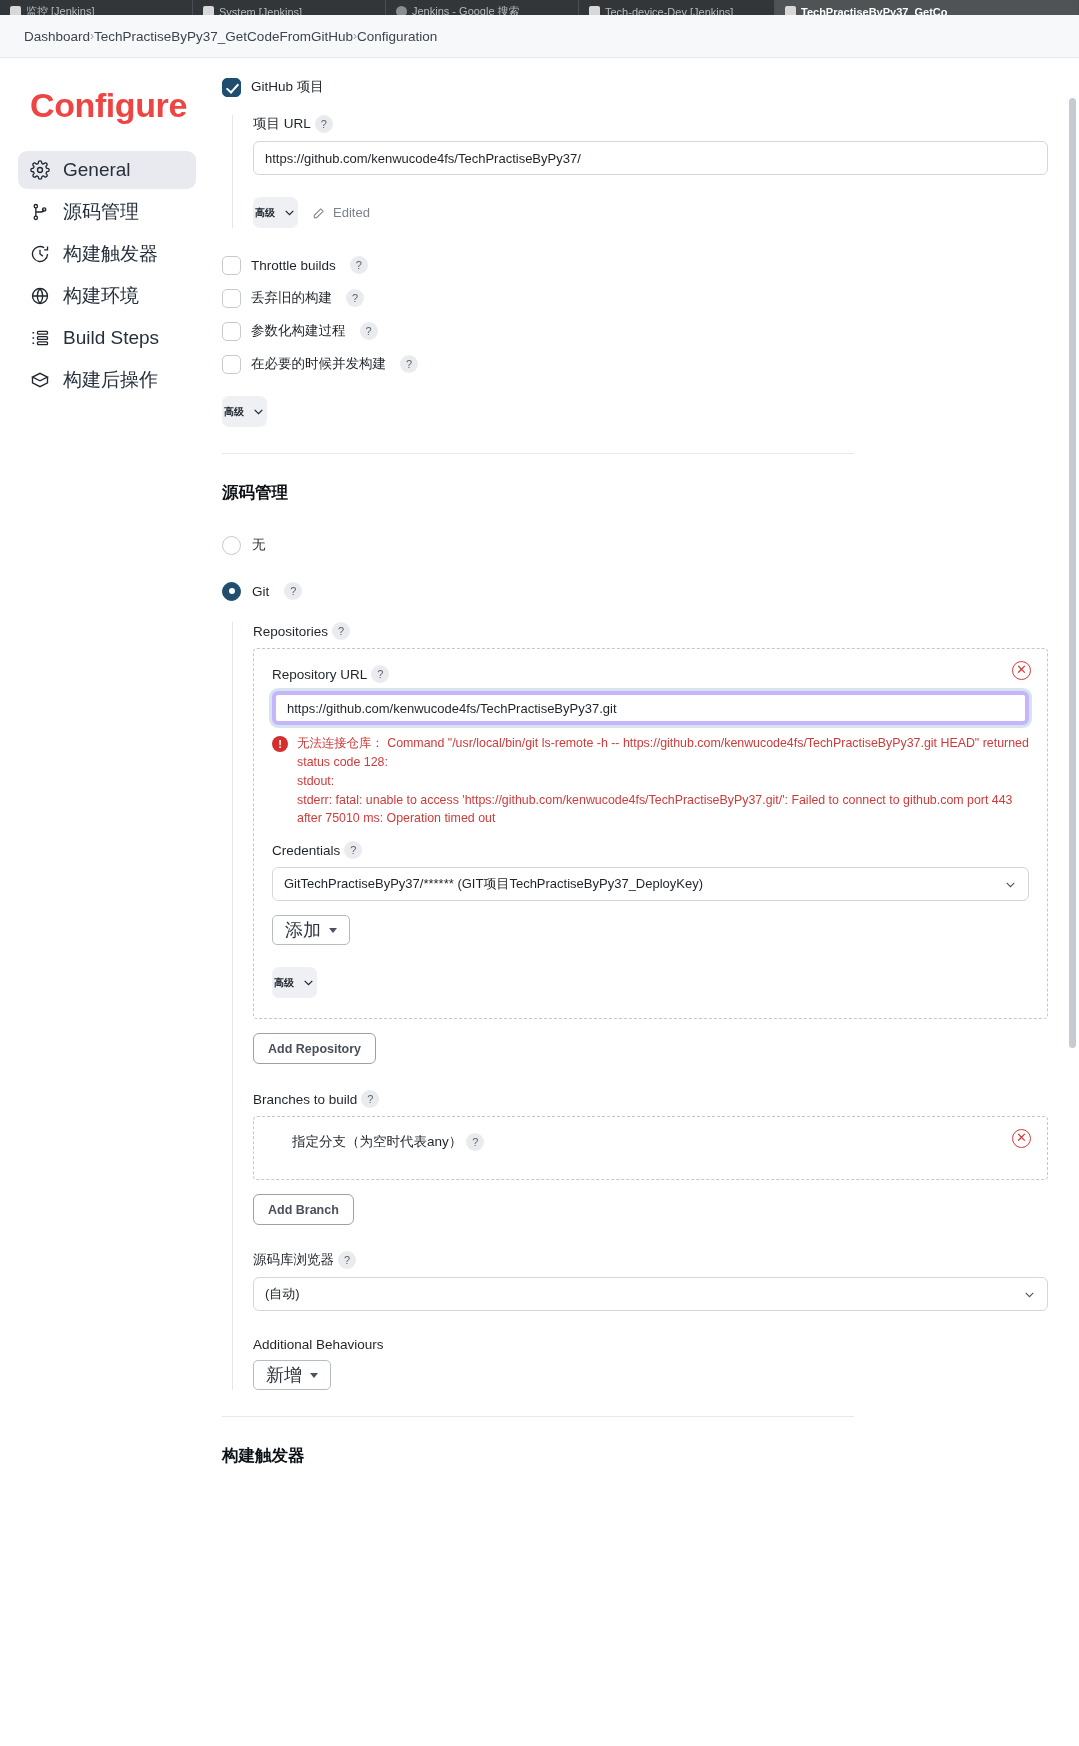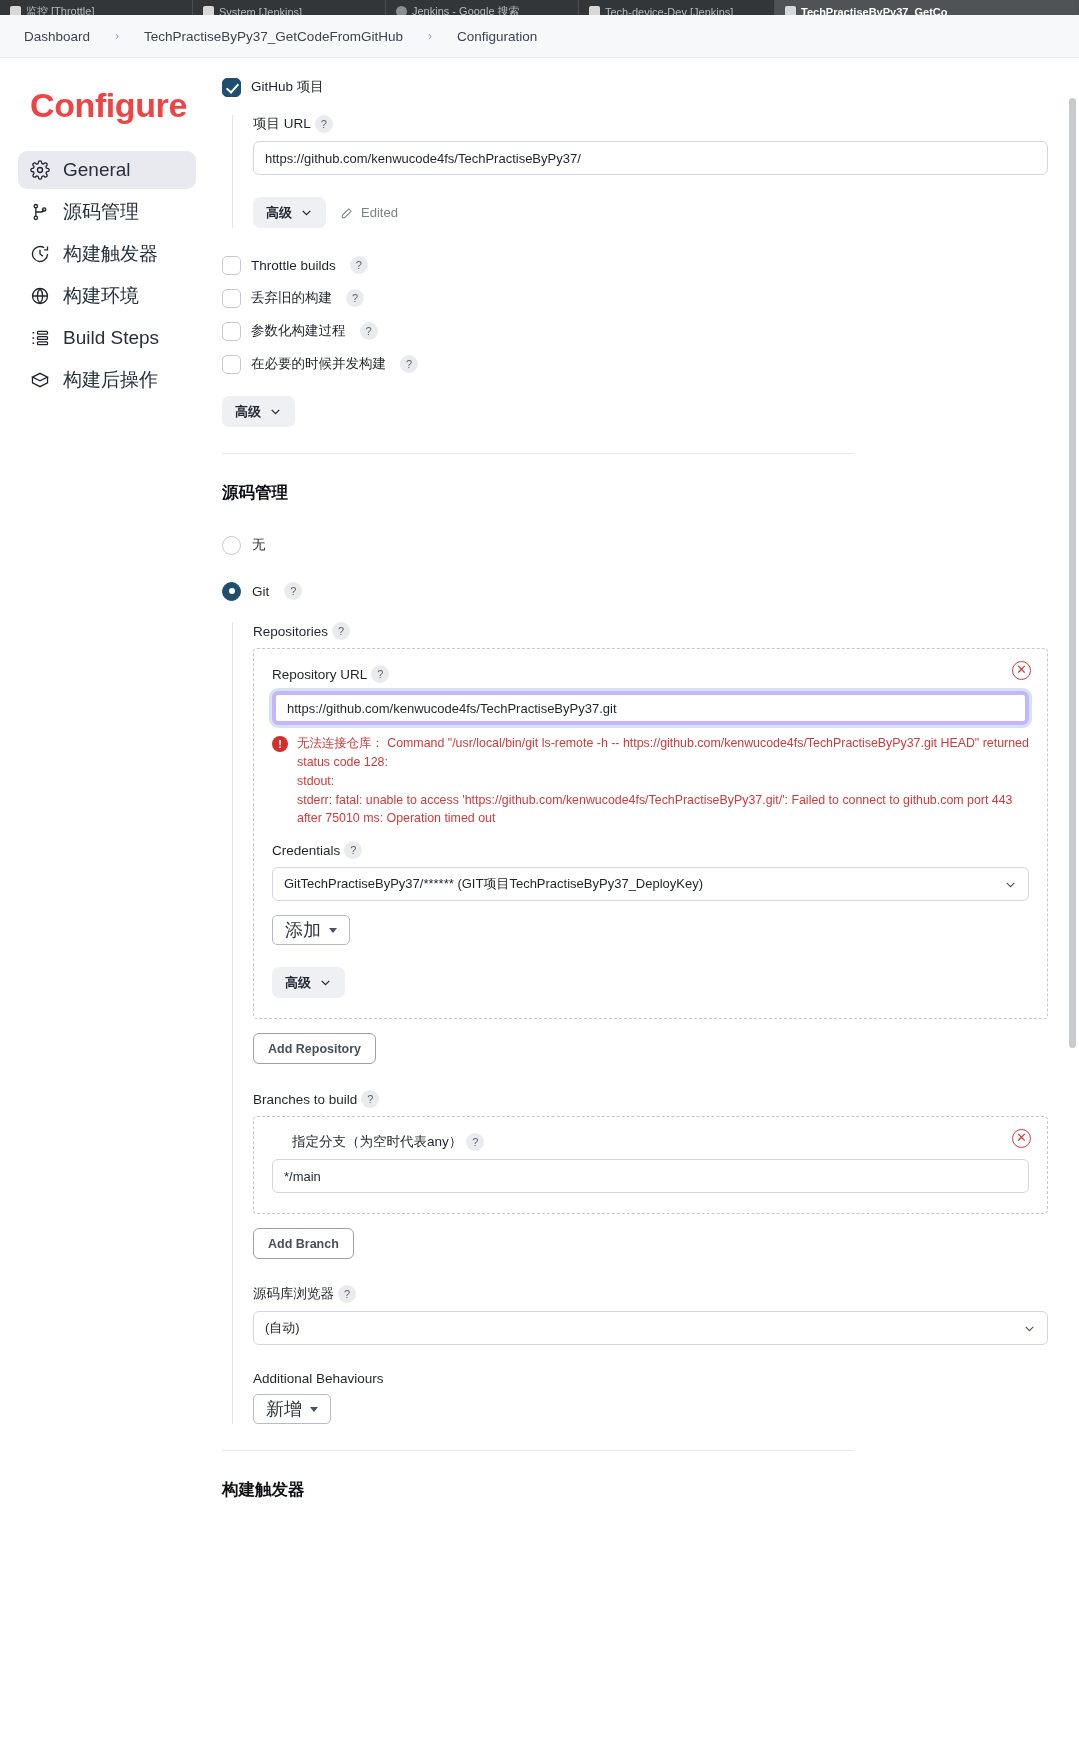--- a/index.html
+++ b/index.html
@@ -43,21 +43,21 @@
   .favicon.plain { background: #8a8f94; border-radius: 50%; }
   .btab span { position: relative; top: 4px; }
 
   
   .breadcrumb-bar {
     height: 43px;
     background: #f7f8fa;
     border-bottom: 1px solid #e7e9ed;
     display: flex; align-items: center;
     padding: 0 24px;
-    gap: 25px;
+    gap: 0;
     font-size: 13.5px;
   }
   .crumb { color: #3c4450; text-decoration: none; cursor: pointer; }
   .crumb-sep { color: #9aa2ae; font-size: 12px; }
 
   
   .page {
     display: flex;
     height: calc(1746px - 15px - 43px);
     position: relative;
@@ -156,23 +156,23 @@
     display: flex; align-items: center; justify-content: space-between;
     cursor: pointer;
   }
   .chev {
     width: 13px; height: 13px; flex: 0 0 13px;
     color: #4a5160;
   }
 
   .btn-adv {
     display: inline-flex; align-items: center; gap: 8px;
-    height: 31px; padding: 0 13px;
+    height: 31px; padding: 0 2px;
     background: #eff0f4; border: none; border-radius: 7px;
-    font-size: 13px; color: #242a33; font-weight: bold;
+    font-size: 10px; color: #242a33; font-weight: bold;
     cursor: pointer;
     font-family: "Liberation Sans", sans-serif;
   }
   .btn-outline {
     display: inline-flex; align-items: center; justify-content: center;
     height: 31px; padding: 0 14px;
     background: #fff; border: 1px solid #9aa1ab; border-radius: 6px;
     font-size: 12.5px; color: #49505b; font-weight: bold;
     cursor: pointer;
     font-family: "Liberation Sans", sans-serif;
@@ -273,21 +273,21 @@
   }
   .gap-sm { height: 14px; }
   .gap-md { height: 22px; }
 </style>
 </head>
 <body>
 
 <div class="tabstrip">
   <div class="btab w1">
     <span class="favicon"></span>
-    <span>监控 [Throttle]</span>
+    <span>监控 [Jenkins]</span>
   </div>
   <div class="btab w2">
     <span class="favicon"></span>
     <span>System [Jenkins]</span>
   </div>
   <div class="btab w3">
     <span class="favicon plain"></span>
     <span>Jenkins - Google 搜索</span>
   </div>
   <div class="btab w4">
@@ -508,21 +508,20 @@
 
         
         <div class="dashed-box">
           <div class="del-x">
               <span>✕</span>
             </div>
           <div class="field-label" style="margin-top:0;margin-left:20px;">
             <span>指定分支（为空时代表any）</span>
             <span class="help">?</span>
           </div>
-          <input class="txt" value="*/main" style="">
         </div>
 
         <div class="gap-sm"></div>
         <button class="btn-outline">Add Branch</button>
 
         <div class="field-label" style="margin-top:26px;">
           <span>源码库浏览器</span>
           <span class="help">?</span>
         </div>
         <div class="selectbox">

